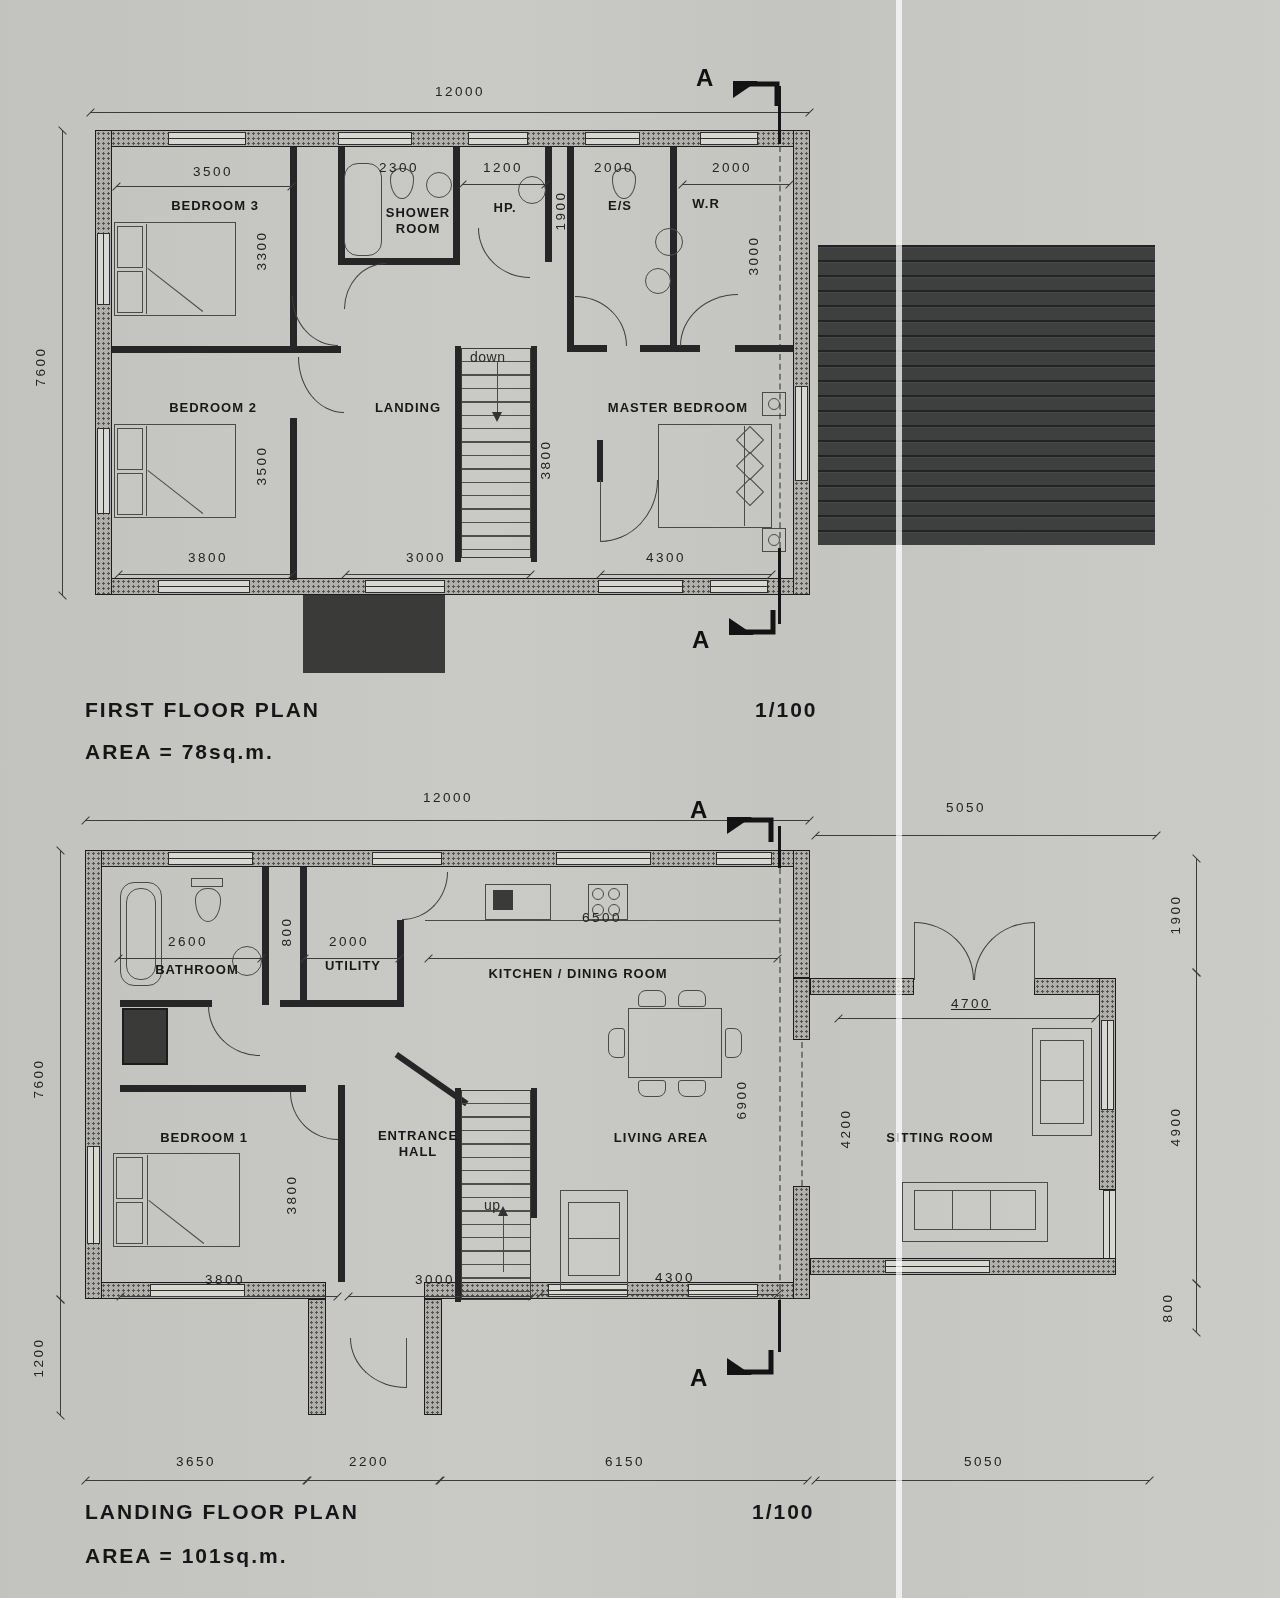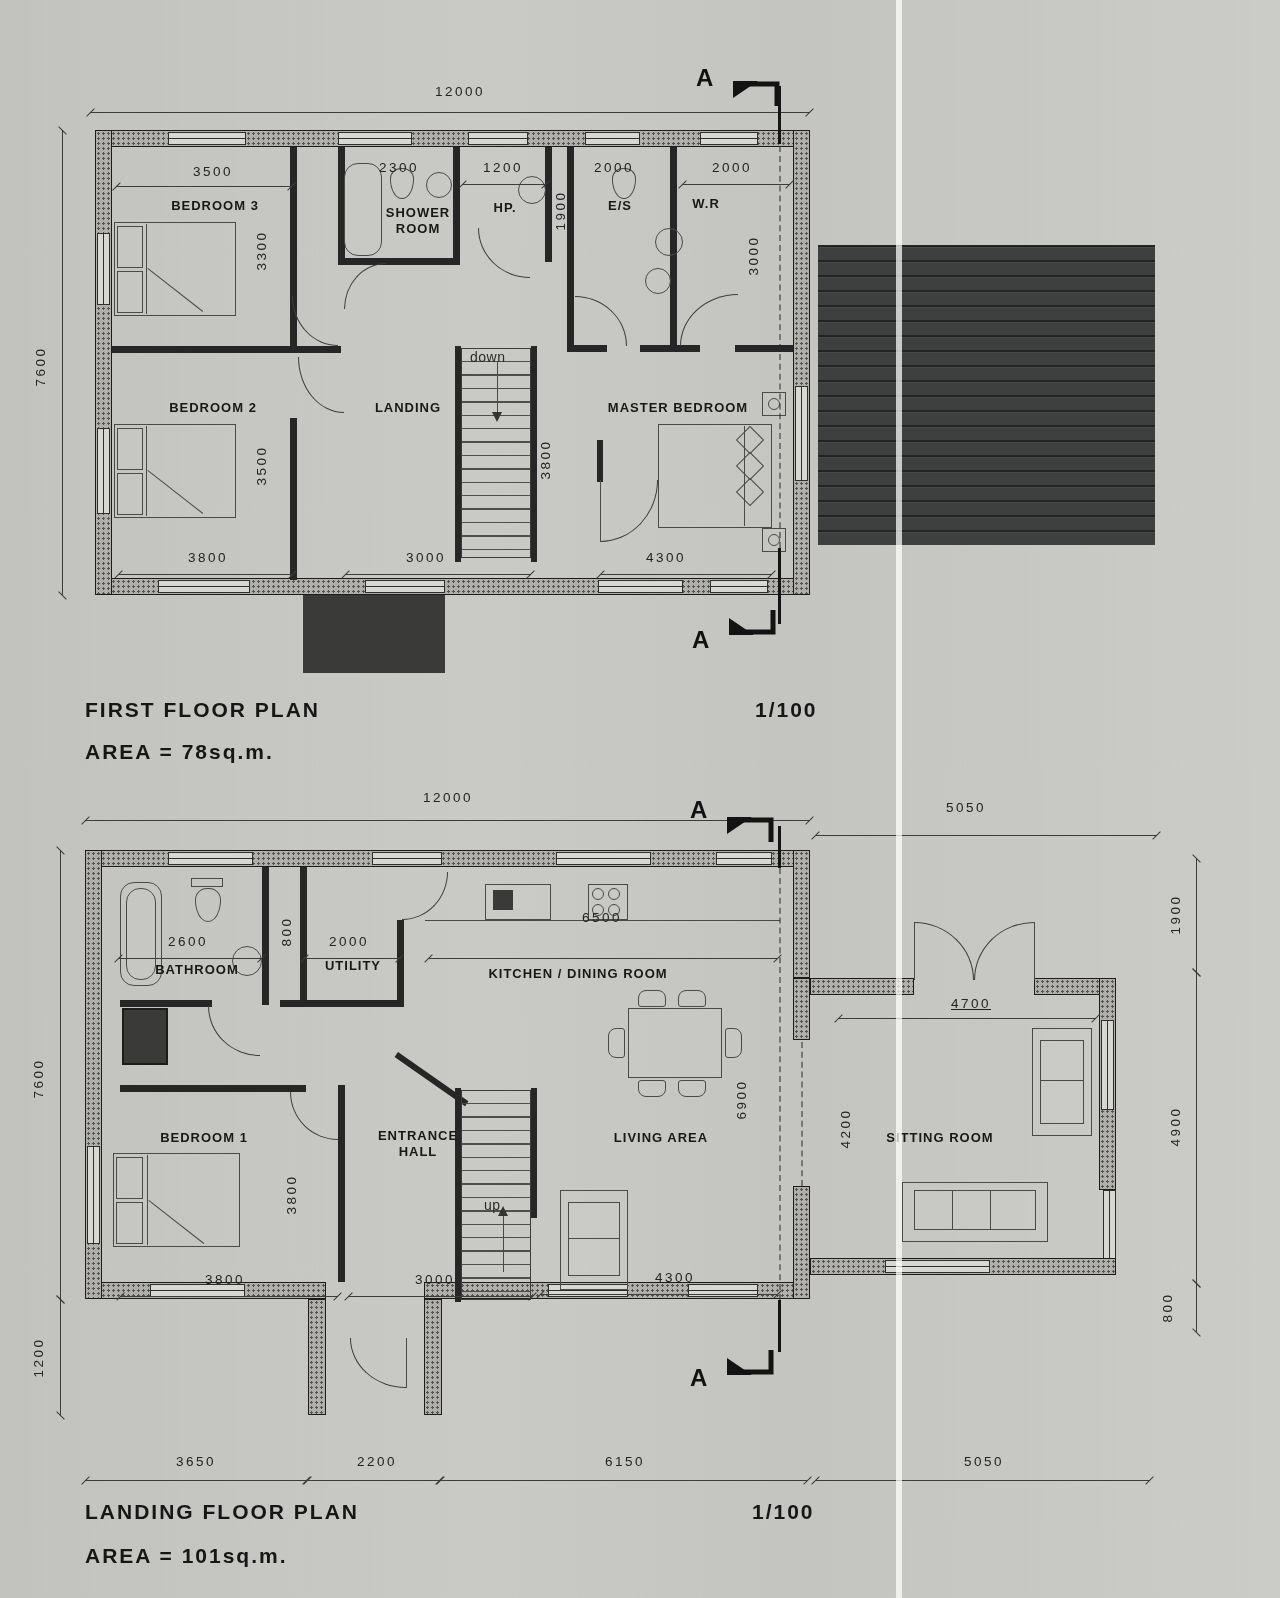--- a/index.html
+++ b/index.html
@@ -373,21 +373,21 @@
   <div class="abs dh" style="left:540px;top:1294px;width:238px;"></div>
 
   <div class="abs dim" style="left:938px;top:996px;width:66px;text-decoration:underline;">4700</div>
   <div class="abs dh" style="left:838px;top:1018px;width:258px;"></div>
   <div class="abs dimv" style="left:834px;top:1100px;width:22px;height:56px;">
       <span>4200</span>
     </div>
 
   <div class="abs dim" style="left:162px;top:1454px;width:68px;">3650</div>
   <div class="abs dh" style="left:85px;top:1480px;width:222px;"></div>
-  <div class="abs dim" style="left:344px;top:1454px;width:66px;">2200</div>
+  <div class="abs dim" style="left:336px;top:1454px;width:66px;">2200</div>
   <div class="abs dh" style="left:307px;top:1480px;width:133px;"></div>
   <div class="abs dim" style="left:592px;top:1454px;width:66px;">6150</div>
   <div class="abs dh" style="left:440px;top:1480px;width:368px;"></div>
   <div class="abs dim" style="left:950px;top:1454px;width:68px;">5050</div>
   <div class="abs dh" style="left:815px;top:1480px;width:335px;"></div>
 
   <div class="abs sec" style="left:690px;top:796px;">A</div>
   <div class="abs" style="left:724px;top:814px;width:52px;height:28px;">
     <svg width="52" height="28" viewBox="0 0 52 28">
         <path d="M3 6 H47 V28" fill="none" stroke="#131313" stroke-width="5"></path>

